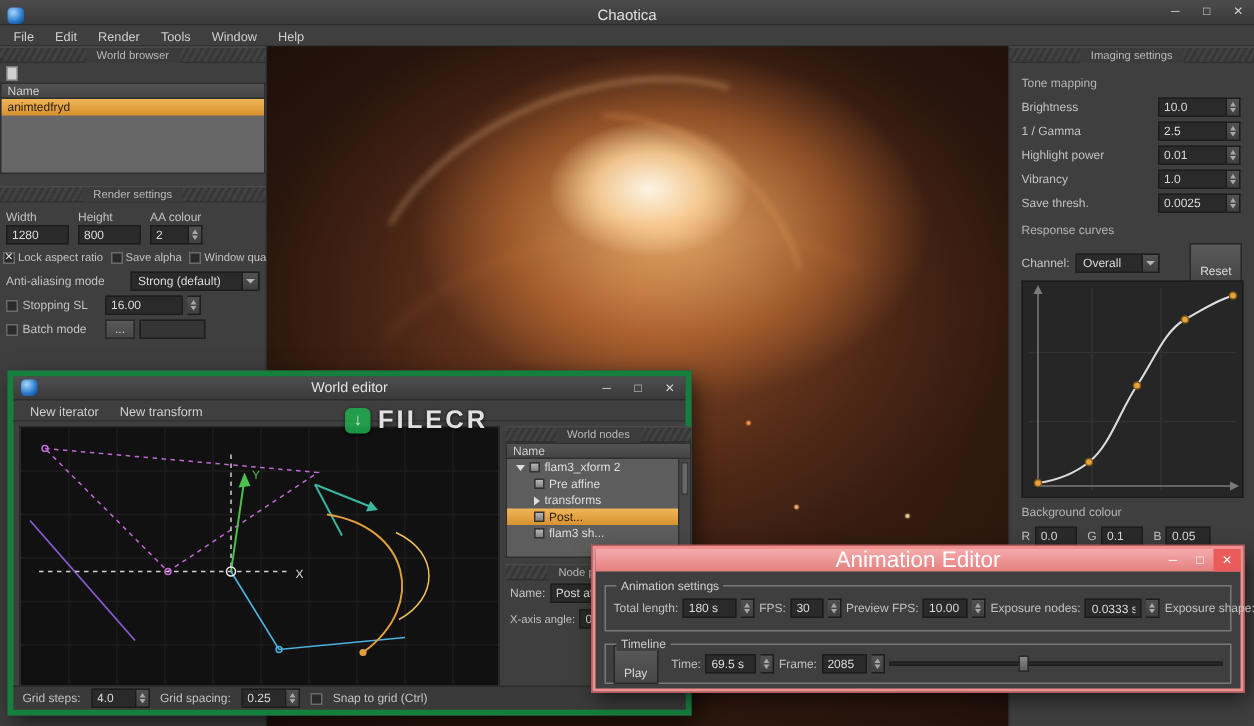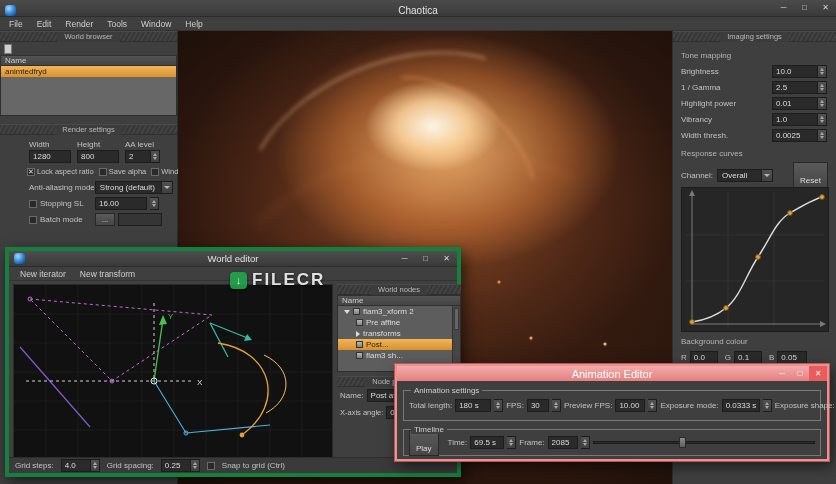--- a/index.html
+++ b/index.html
@@ -49,21 +49,21 @@
 
   
   .left-panel { position:absolute; left:0; top:31px; width:178px; bottom:0; background:#3f3f3f; border-right:1px solid #2e2e2e; }
   .wb-toolbar { height:13px; display:flex; align-items:center; padding:0 4px; }
   .doc-icon { width:8px; height:10px; background:#cfcfcf; border:1px solid #7a7a7a; position:relative; }
   .name-col { height:11px; background:linear-gradient(#525252,#454545); border:1px solid #303030; font-size:8px;
     color:#cfcfcf; padding:0 4px; line-height:10px; }
   .wb-list { height:50px; background:#676767; border:1px solid #2e2e2e; border-top:none; overflow:hidden; }
   .wb-row { height:11px; font-size:8px; line-height:11px; padding:0 4px; color:#2c2012;
     background:linear-gradient(#f0b558,#d8922f); }
-  .rs-body { padding:3px 0 0 0;margin-left:25px; }
+  .rs-body { padding:3px 0 0 0; }
   .rs-labels { display:flex; padding:2px 4px 1px; }
   .rs-labels .lbl:nth-child(1){ width:48px; } .rs-labels .lbl:nth-child(2){ width:48px; }
   .rs-inputs { display:flex; padding:0 4px; align-items:center; }
   .rs-cbs { display:flex; align-items:center; padding:4px 2px 2px; gap:2px; }
   .rs-cbs .lbl { font-size:7.5px; margin-right:3px; }
   .rs-row { display:flex; align-items:center; padding:3px 4px 0; }
 
   
   .preview { position:absolute; left:178px; top:31px; width:494px; bottom:0; overflow:hidden; background:#160c08; }
   .flame { position:absolute; inset:0;
@@ -140,21 +140,21 @@
   .tree-scroll { position:absolute; right:0; top:0; bottom:0; width:8px; background:#474747; border-left:1px solid #333; }
   .tree-scroll .thumb { position:absolute; left:1px; right:1px; top:2px; height:22px; background:#666; border:1px solid #383838; }
   .np-row { display:flex; align-items:center; gap:3px; padding:2px 3px; }
   .we-status { position:absolute; left:0; right:0; bottom:0; height:16px; background:#3a3a3a; border-top:1px solid #2c2c2c;
     display:flex; align-items:center; gap:7px; padding:0 6px; }
 
   
   .anim-editor { left:395px; top:364px; width:434px; height:97px; border:2px solid #ef8f8f; z-index:30;
     box-shadow:0 0 0 1px #b35b5b, 3px 5px 14px rgba(0,0,0,.6); }
   .anim-titlebar { height:15px; background:linear-gradient(#f4abab,#e57f7f); display:flex; align-items:center; position:relative; }
-  .anim-titlebar .win-title { color:#fff; font-size:11px; }
+  .anim-titlebar .win-title { color:#fff; font-size:15px; }
   .anim-titlebar .tb-btn { color:#fff; width:18px; height:15px; }
   .anim-close { background:#ea5c5c; }
   .group { position:absolute; border:1px solid #787878; }
   .glabel { position:absolute; top:-5px; left:7px; background:#3f3f3f; padding:0 3px; font-size:8px; color:#cfcfcf; line-height:9px; }
   .anim-row { display:flex; align-items:center; gap:3px; padding:0 5px; height:100%; }
   .anim-row .lbl { font-size:8px; }
   .slider { position:relative; height:13px; flex:1; min-width:120px; }
   .slider .track { position:absolute; left:0; right:0; top:5px; height:3px; background:#2a2a2a; border:1px solid #1d1d1d; }
   .slider .handle { position:absolute; top:1px; width:7px; height:11px; background:linear-gradient(#8a8a8a,#5e5e5e);
     border:1px solid #2a2a2a; }
@@ -196,21 +196,21 @@
     </div>
 
     <div style="height:8px"></div>
     <div class="panel-header">
       <span>Render settings</span>
     </div>
     <div class="rs-body">
       <div class="rs-labels">
         <span class="lbl">Width</span>
         <span class="lbl">Height</span>
-        <span class="lbl">AA level</span>
+        <span class="lbl">AA colour</span>
       </div>
       <div class="rs-inputs">
         <input class="val" style="width: 42px; margin-right: 6px;" value="1280">
         <input class="val" style="width: 42px; margin-right: 6px;" value="800">
         <input class="val" style="width: 26px;" value="2">
         <div class="spin">
             <i class="up"></i>
             <i class="dn"></i>
           </div>
       </div>
@@ -295,21 +295,21 @@
       </div>
       <div class="im-field">
         <span class="lbl">Vibrancy</span>
         <input class="val" value="1.0" style="">
         <div class="spin">
             <i class="up"></i>
             <i class="dn"></i>
           </div>
       </div>
       <div class="im-field">
-        <span class="lbl">Width thresh.</span>
+        <span class="lbl">Save thresh.</span>
         <input class="val" value="0.0025" style="">
         <div class="spin">
             <i class="up"></i>
             <i class="dn"></i>
           </div>
       </div>
     </div>
 
     <span class="section-label" style="margin-top:6px">Response curves</span>
     <div class="row" style="padding:4px 8px 0; gap:4px">
@@ -503,21 +503,21 @@
         <div class="spin">
             <i class="up"></i>
             <i class="dn"></i>
           </div>
         <span class="lbl">Preview FPS:</span>
         <input class="val" style="width: 30px;" value="10.00">
         <div class="spin">
             <i class="up"></i>
             <i class="dn"></i>
           </div>
-        <span class="lbl">Exposure mode:</span>
+        <span class="lbl">Exposure nodes:</span>
         <input class="val" style="width: 38px;" value="0.0333 s">
         <div class="spin">
             <i class="up"></i>
             <i class="dn"></i>
           </div>
         <span class="lbl">Exposure shape:</span>
         <div class="dd" style="width:52px">
           
           
         </div>

